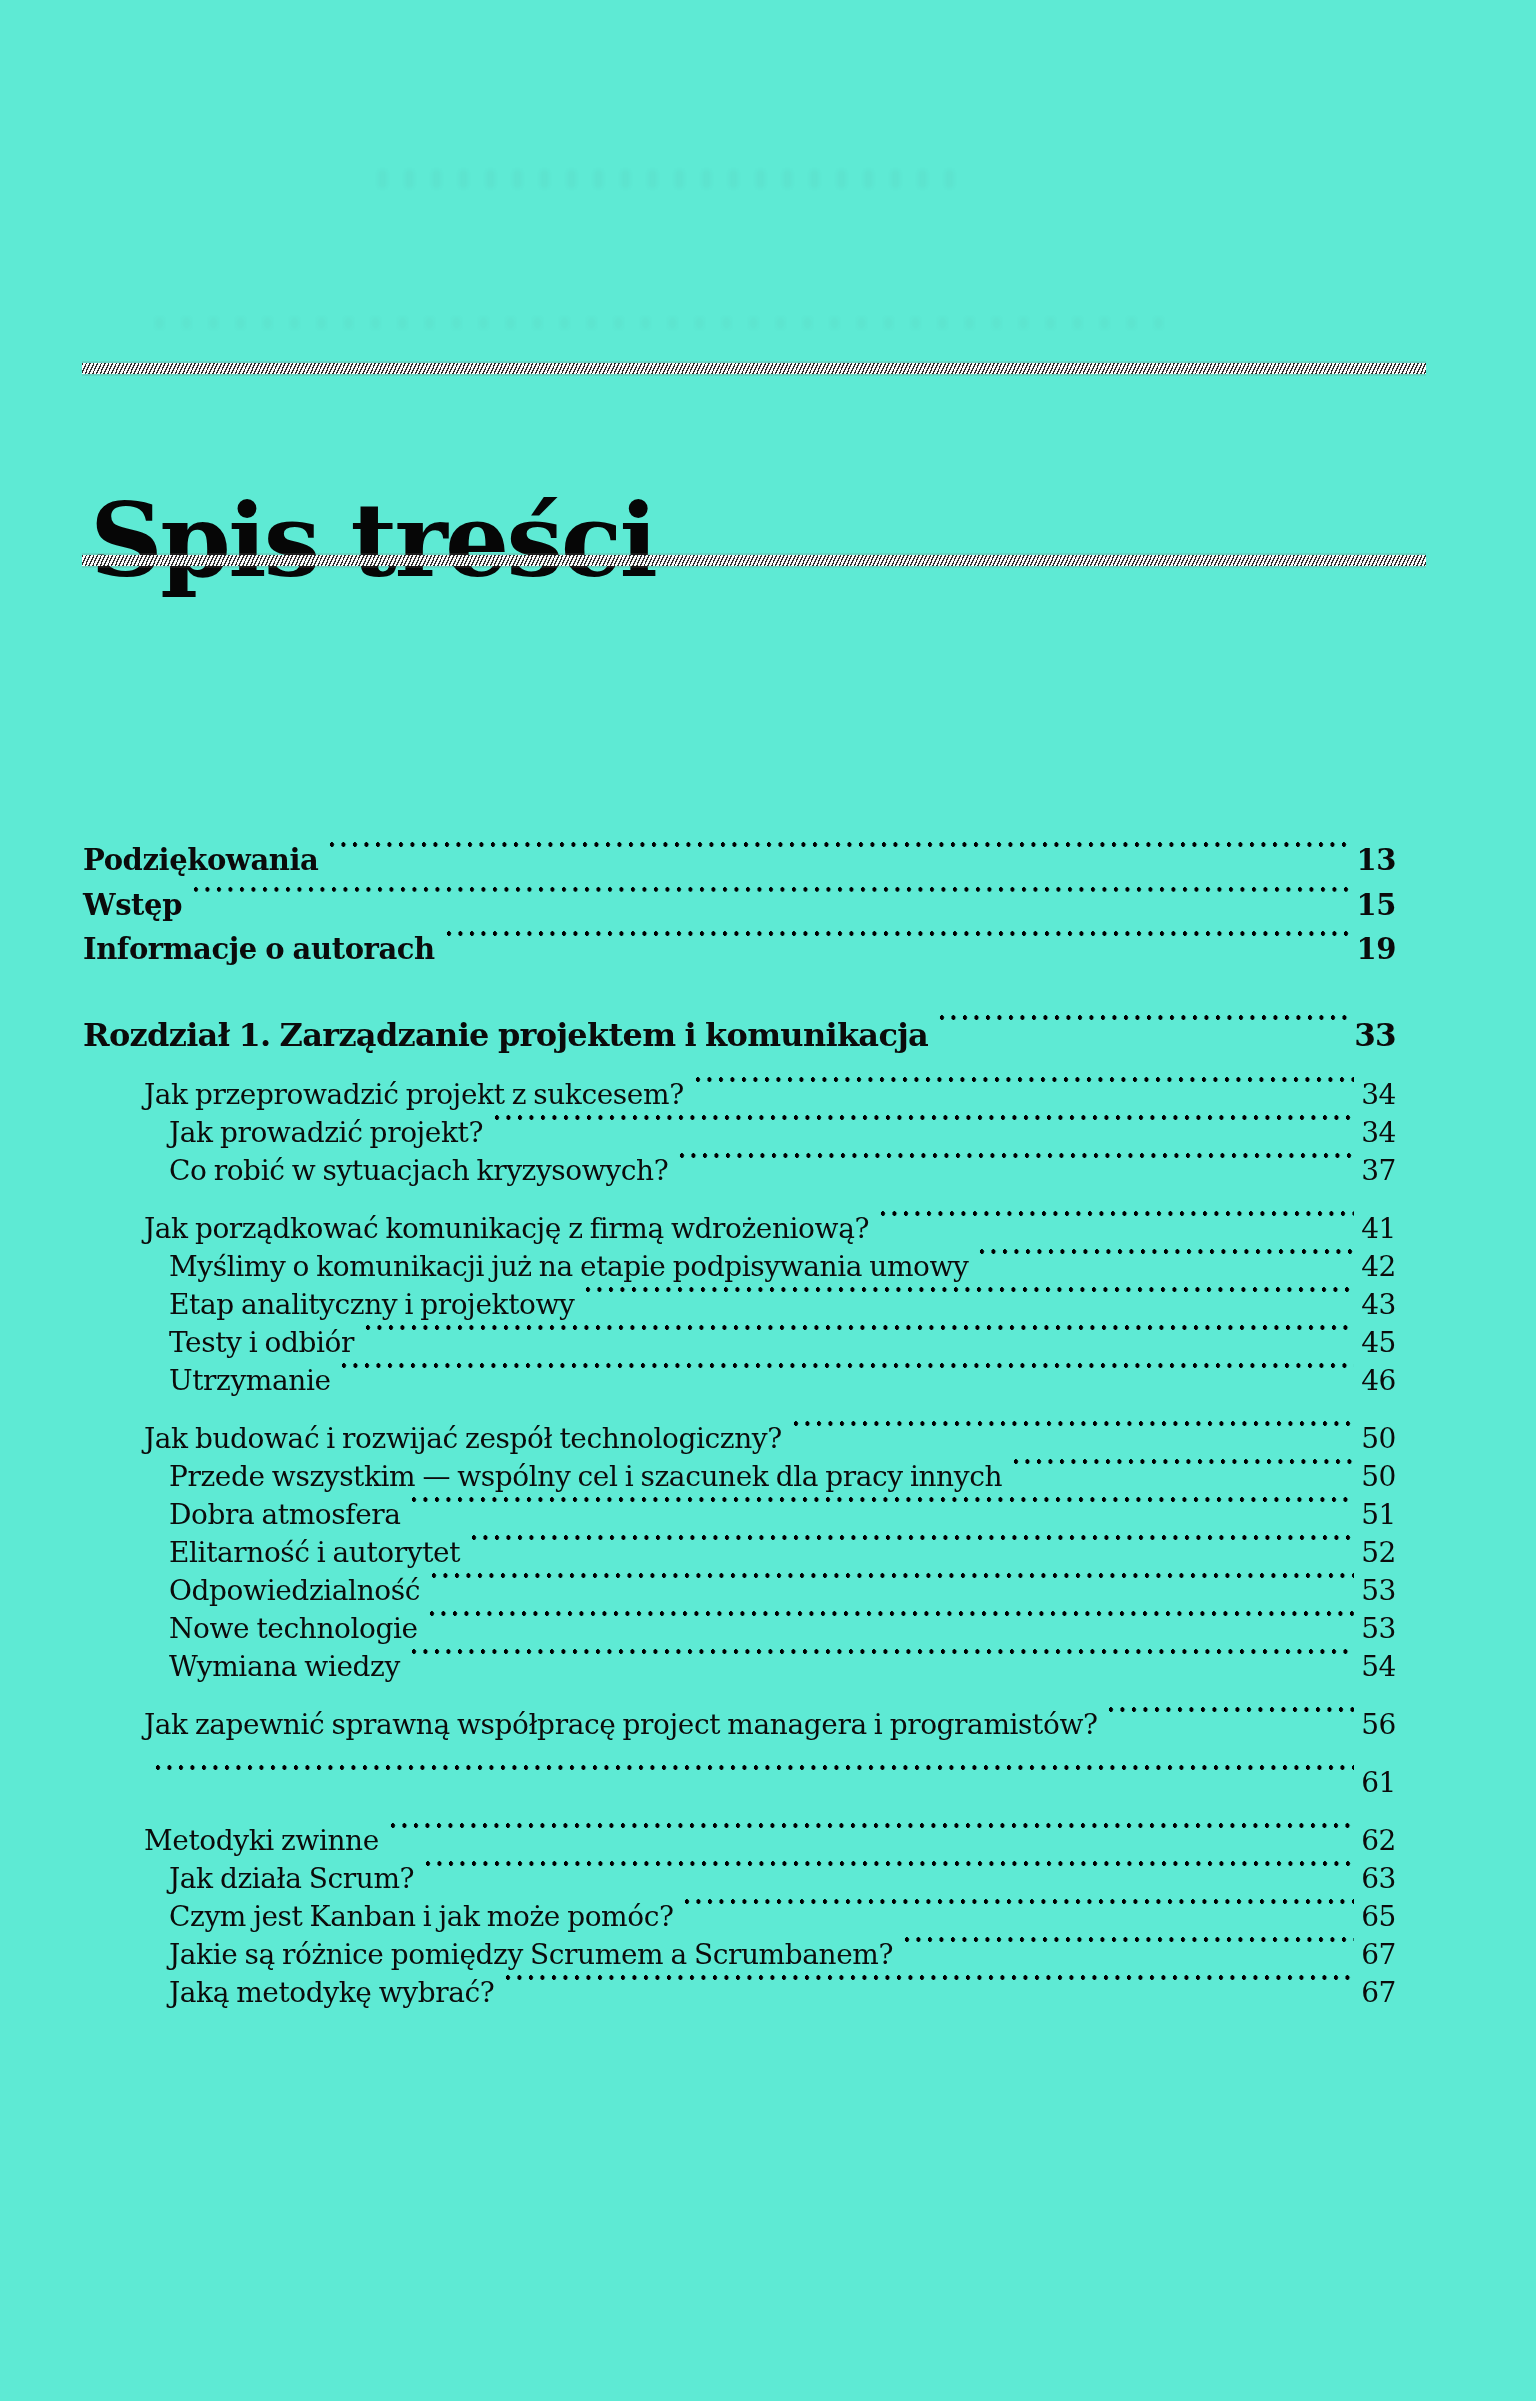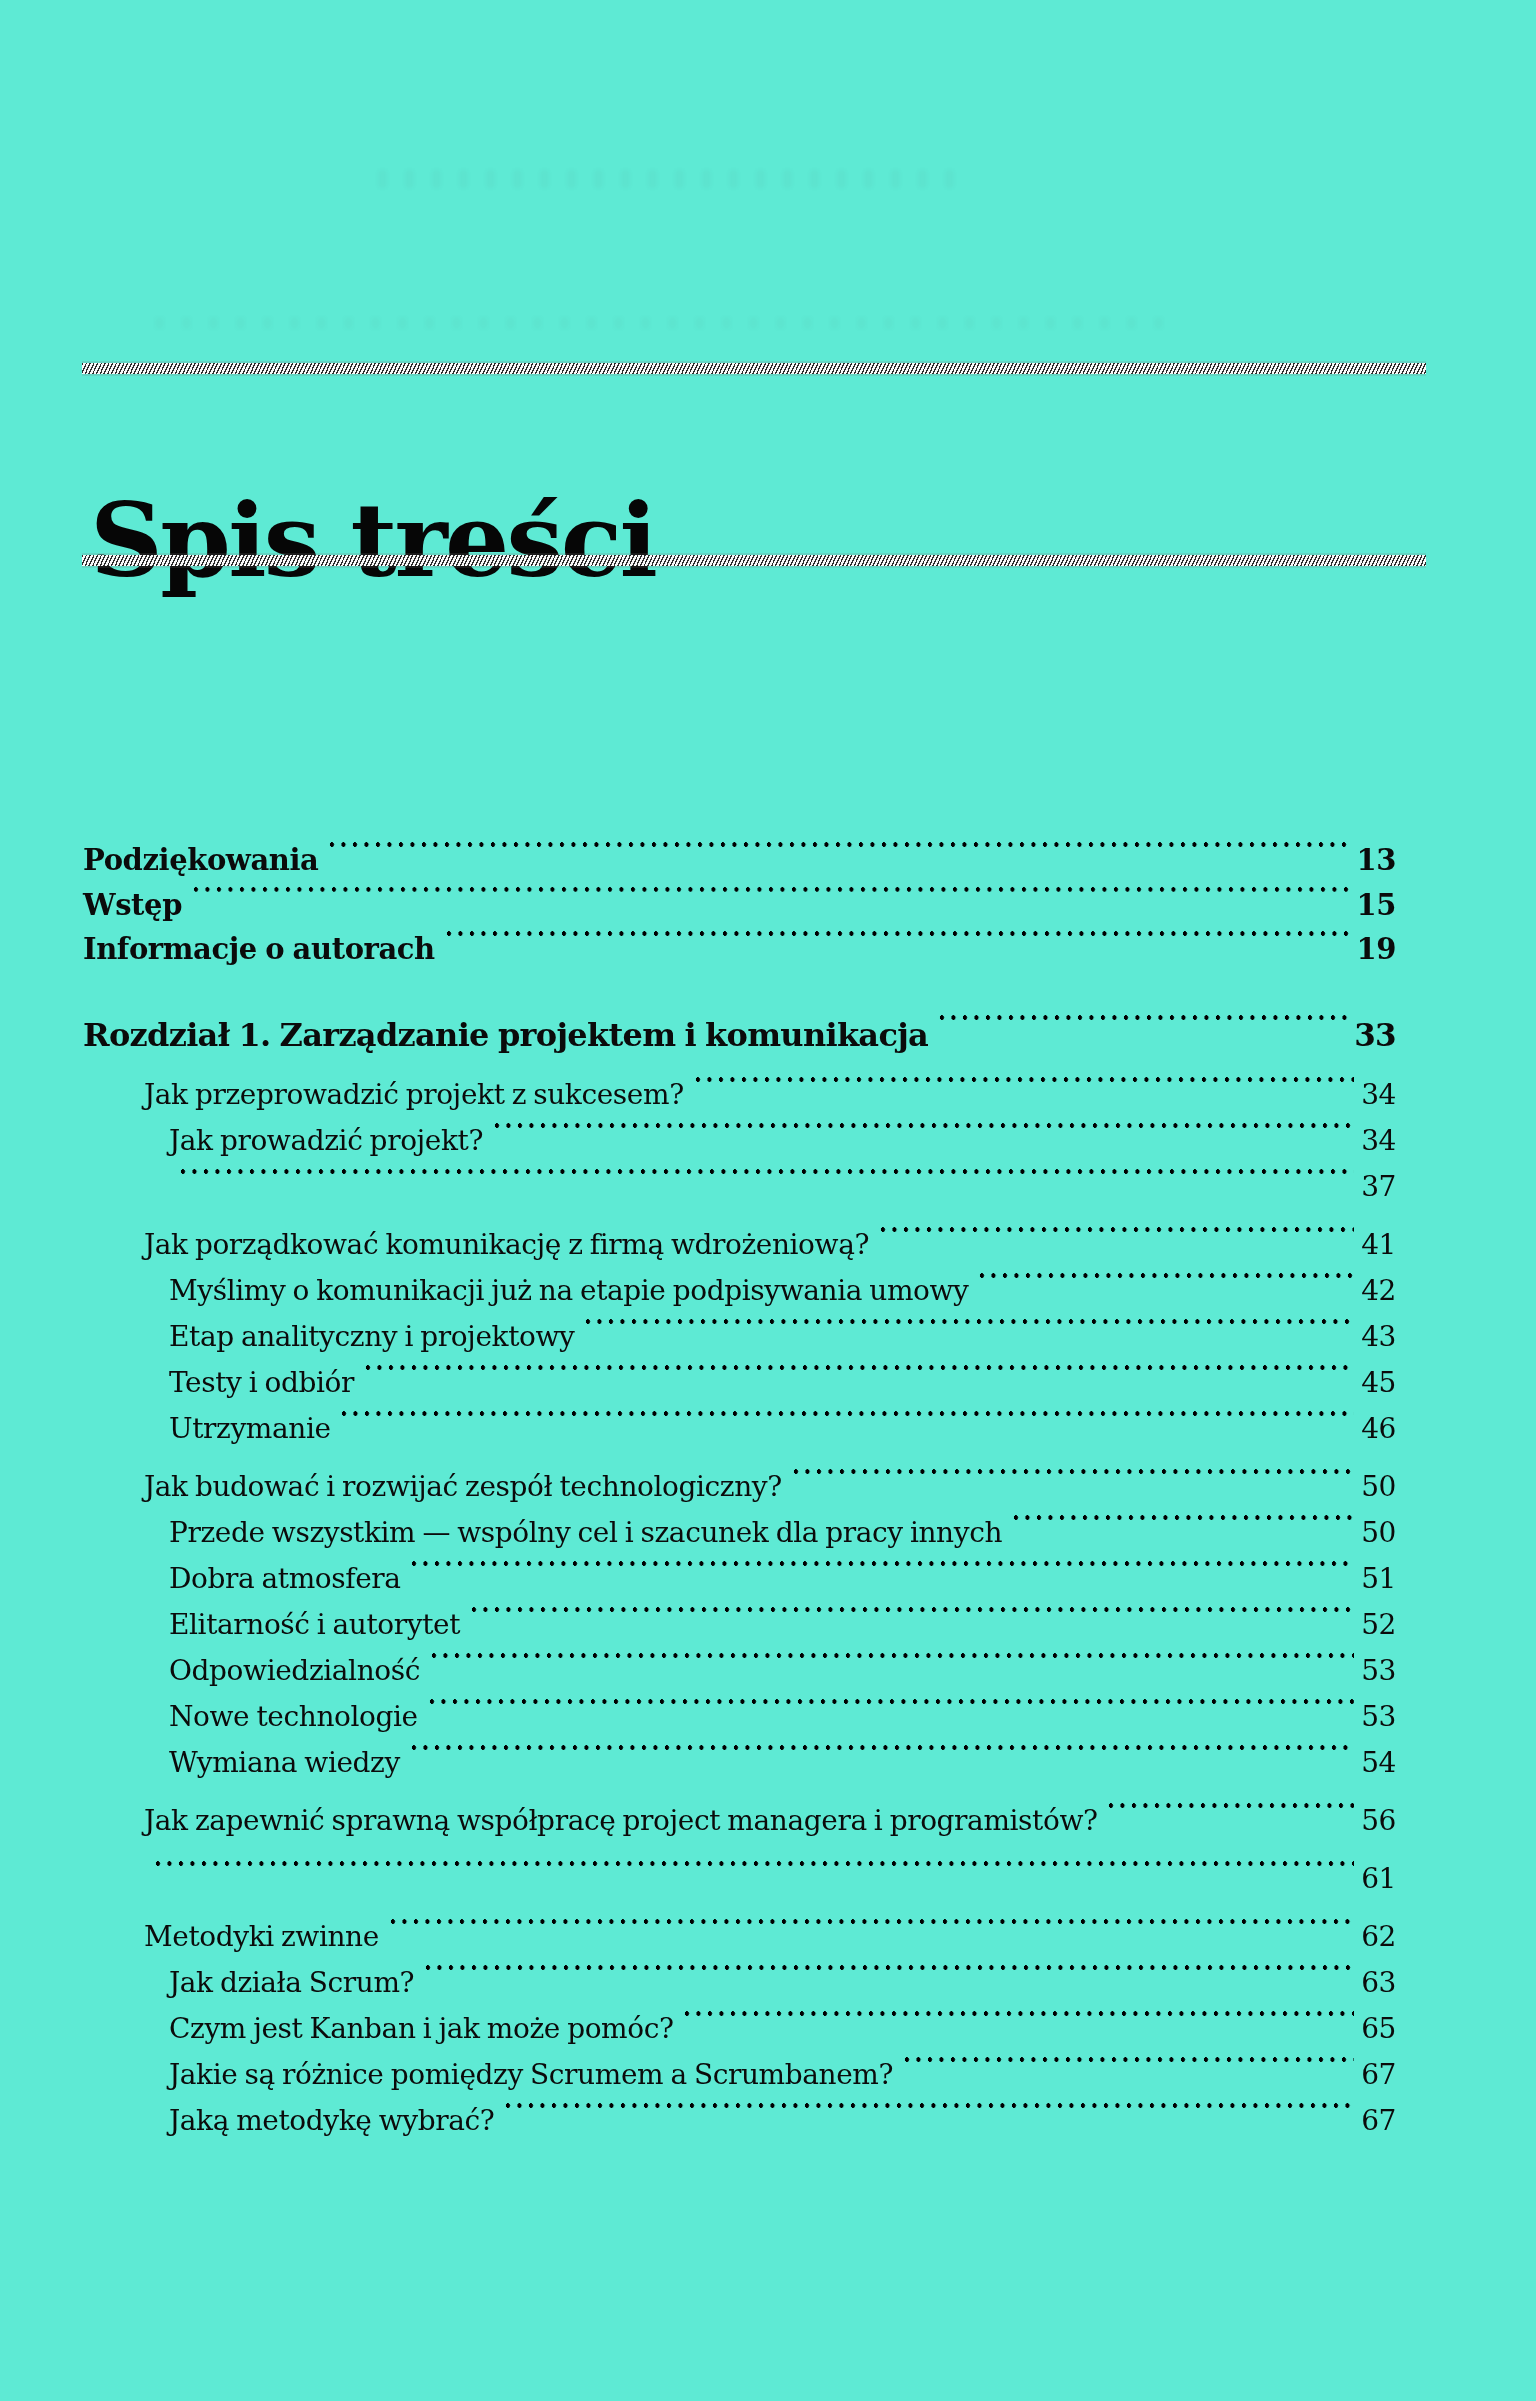--- a/index.html
+++ b/index.html
@@ -91,21 +91,21 @@
     font-weight: bold;
     font-size: 32px;
     line-height: 42px;
     margin-top: 46px;
     letter-spacing: -0.7px;
   }
   .chapter .num { font-size: 31px; }
 
   
   .l1 { padding-left: 61px;  margin-top: 20px; }
-  .l2 { padding-left: 86px; margin-top: 8px; }
+  .l2 { padding-left: 86px; margin-top: 0; }
 </style>
 </head>
 <body>
 
 <div class="page">
 
   <div class="scan-smudge" id="smudge-1"></div>
   <div class="scan-smudge" id="smudge-2"></div>
 
   <div class="rule" id="rule-top"></div>
@@ -145,20 +145,21 @@
     <span class="label">Jak przeprowadzić projekt z sukcesem?</span>
     <span class="leader"></span>
     <span class="num">34</span>
   </div>
         <div class="row l2">
     <span class="label">Jak prowadzić projekt?</span>
     <span class="leader"></span>
     <span class="num">34</span>
   </div>
         <div class="row l2">
+    <span class="label">Co robić w sytuacjach kryzysowych?</span>
     <span class="leader"></span>
     <span class="num">37</span>
   </div>
         <div class="row l1">
     <span class="label">Jak porządkować komunikację z firmą wdrożeniową?</span>
     <span class="leader"></span>
     <span class="num">41</span>
   </div>
         <div class="row l2">
     <span class="label">Myślimy o komunikacji już na etapie podpisywania umowy</span>

